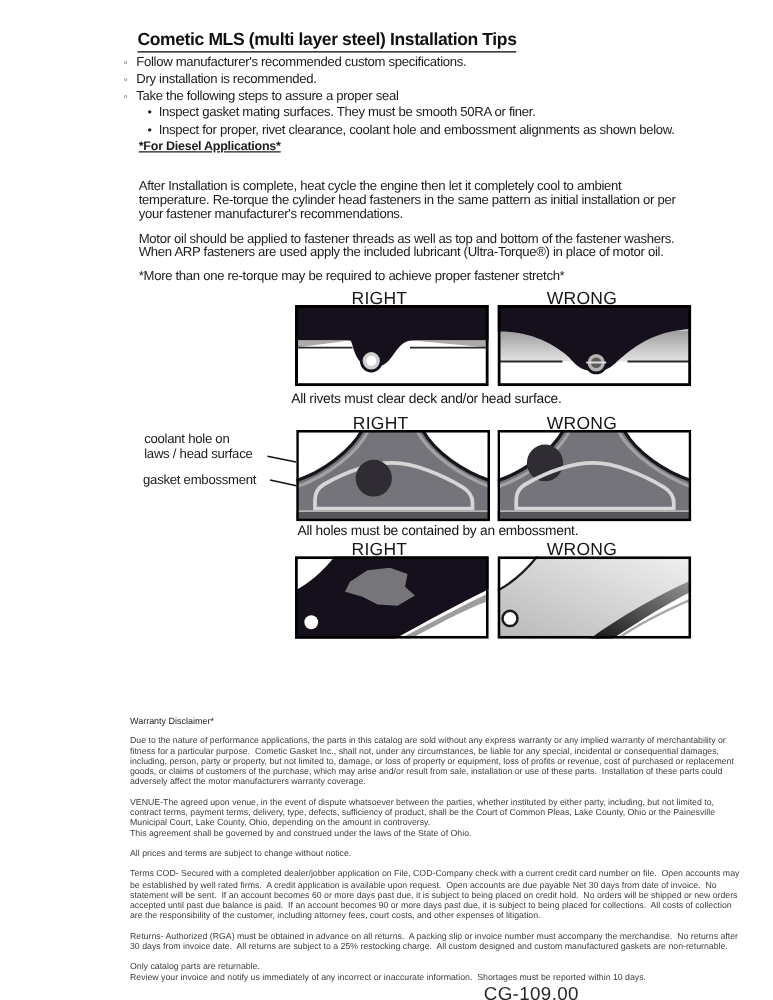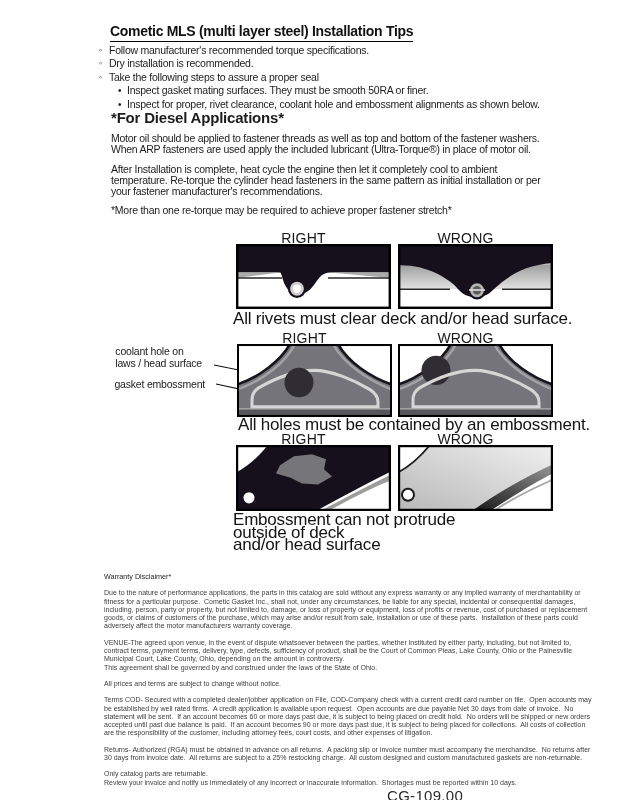--- a/index.html
+++ b/index.html
@@ -11,27 +11,27 @@
   .title{position:absolute;left:110px;top:23px;font-size:14px;font-weight:bold;letter-spacing:-0.3px;color:#111;}
   .title span{display:inline-block;border-bottom:1.6px solid #000;padding-bottom:2px;}
   
   .tips{position:absolute;left:99px;top:44px;width:478px;font-size:10.5px;line-height:13.4px;letter-spacing:-0.25px;}
   .tip-row{display:flex;}
   .tip-marker{flex:0 0 10px;width:10px;font-size:9px;}
   .tip-row.sub{margin-left:19px;}
   .tip-row.sub .tip-marker{flex:0 0 9px;width:9px;font-size:10px;}
   
   .diesel{position:absolute;left:111px;top:113px;width:434px;font-size:10.5px;line-height:10.9px;letter-spacing:-0.25px;}
-  .diesel-h{font-size:15px;font-weight:bold;letter-spacing:-0.2px;margin:0 0 9px 0;}
+  .diesel-h{font-size:10px;font-weight:bold;letter-spacing:-0.2px;margin:0 0 20px 0;text-decoration:underline;}
   .diesel p{margin:0 0 9px 0;}
   
   .dhead{position:absolute;width:155px;text-align:center;font-size:14px;color:#161616;letter-spacing:0.2px;}
   .dbox{position:absolute;width:155px;}
   .dbox svg{display:block;width:100%;height:100%;}
-  .dcap{position:absolute;font-size:17px;letter-spacing:-0.2px;color:#141414;line-height:12.5px;}
+  .dcap{position:absolute;font-size:11px;letter-spacing:-0.2px;color:#141414;line-height:12.5px;}
   .side-label{position:absolute;text-align:left;font-size:10.5px;line-height:11.5px;letter-spacing:-0.2px;color:#1a1a1a;}
   .leaders{position:absolute;left:212px;top:358px;width:92px;height:42px;}
   
   .legal{position:absolute;left:104px;top:573px;width:489px;font-size:7px;line-height:8.3px;color:#3d3d3d;}
   .legal-h{font-size:7.2px;font-weight:normal;color:#222;margin:0 0 8px 0;}
   .legal p{margin:0 0 8px 0;white-space:pre-wrap;}
   .legal p.nogap{margin-bottom:0;}
   
   .footer{position:absolute;left:387px;top:787px;font-size:15px;letter-spacing:0.3px;color:#2a2a2a;}
 </style>
@@ -40,21 +40,21 @@
 
 <div class="page">
 
   <div class="title">
     <span>Cometic MLS (multi layer steel) Installation Tips</span>
   </div>
 
   <div class="tips">
     <div class="tip-row">
       <span class="tip-marker">◦</span>
-      <span>Follow manufacturer's recommended torque specifications.</span>
+      <span>Follow manufacturer's recommended custom specifications.</span>
     </div>
     <div class="tip-row">
       <span class="tip-marker">◦</span>
       <span>Dry installation is recommended.</span>
     </div>
     <div class="tip-row">
       <span class="tip-marker">◦</span>
       <span>Take the following steps to assure a proper seal</span>
     </div>
     <div class="tip-row sub">
@@ -62,22 +62,22 @@
       <span>Inspect gasket mating surfaces.  They must be smooth 50RA or finer.</span>
     </div>
     <div class="tip-row sub">
       <span class="tip-marker">•</span>
       <span>Inspect for proper, rivet clearance, coolant hole and embossment alignments as shown below.</span>
     </div>
   </div>
 
   <div class="diesel">
     <div class="diesel-h">*For Diesel Applications*</div>
+    <p>After Installation is complete, heat cycle the engine then let it completely cool to ambient temperature. Re-torque the cylinder head fasteners in the same pattern as initial installation or per your fastener manufacturer's recommendations.</p>
     <p>Motor oil should be applied to fastener threads as well as top and bottom of the fastener washers. When ARP fasteners are used apply the included lubricant (Ultra-Torque®) in place of motor oil.</p>
-    <p>After Installation is complete, heat cycle the engine then let it completely cool to ambient temperature. Re-torque the cylinder head fasteners in the same pattern as initial installation or per your fastener manufacturer's recommendations.</p>
     <p>*More than one re-torque may be required to achieve proper fastener stretch*</p>
   </div>
 
   <div class="dhead" style="left:226px;top:230px;">RIGHT</div>
   <div class="dhead" style="left:388px;top:230px;">WRONG</div>
 
   <div class="dbox" style="left:236px;top:244px;height:65px;">
     <svg viewBox="0 0 155 64" preserveAspectRatio="none">
       <rect width="155" height="64" fill="#ffffff"></rect>
       <path d="M0,0 H155 V28 H94 C79,28 80,49 63,49 C46,49 47,28 44,28 H0 Z" fill="#15101c"></path>
@@ -193,24 +193,20 @@
       <path d="M0,0 H32 C22,12 12,21 0,27 Z" fill="#ffffff"></path>
       <path d="M32,0 C22,12 12,21 0,27" stroke="#1a1a1a" stroke-width="1.8" fill="none"></path>
       <path d="M155,26 C130,38 104,52 80,65" stroke="#8a8a8a" stroke-width="1.2" fill="none"></path>
       <path d="M155,19 C126,32 98,48 74,65 L92,65 C114,51 136,37 155,28 Z" fill="url(#gd3)"></path>
       <path d="M155,34 C132,44 112,54 96,65" stroke="#a8a8a8" stroke-width="1.8" fill="none"></path>
       <circle cx="10" cy="49" r="6" fill="#ffffff" stroke="#1a1a1a" stroke-width="2"></circle>
       <rect x="1.1" y="1.1" width="152.8" height="62.8" fill="none" stroke="#000000" stroke-width="2.2"></rect>
     </svg>
   </div>
 
-  <div class="dcap" style="left:233px;top:514px;width:240px;">
-    <div>Embossment can not protrude outside of deck</div>
-    <div>and/or head surface</div>
-  </div>
 
   <div class="legal">
     <p class="legal-h">Warranty Disclaimer*</p>
     <p>Due to the nature of performance applications, the parts in this catalog are sold without any express warranty or any implied warranty of merchantability or fitness for a particular purpose.  Cometic Gasket Inc., shall not, under any circumstances, be liable for any special, incidental or consequential damages, including, person, party or property, but not limited to, damage, or loss of property or equipment, loss of profits or revenue, cost of purchased or replacement goods, or claims of customers of the purchase, which may arise and/or result from sale, installation or use of these parts.  Installation of these parts could adversely affect the motor manufacturers warranty coverage.</p>
     <p class="nogap">VENUE-The agreed upon venue, in the event of dispute whatsoever between the parties, whether instituted by either party, including, but not limited to, contract terms, payment terms, delivery, type, defects, sufficiency of product, shall be the Court of Common Pleas, Lake County, Ohio or the Painesville Municipal Court, Lake County, Ohio, depending on the amount in controversy.</p>
     <p>This agreement shall be governed by and construed under the laws of the State of Ohio.</p>
     <p>All prices and terms are subject to change without notice.</p>
     <p>Terms COD- Secured with a completed dealer/jobber application on File, COD-Company check with a current credit card number on file.  Open accounts may be established by well rated firms.  A credit application is available upon request.  Open accounts are due payable Net 30 days from date of invoice.  No statement will be sent.  If an account becomes 60 or more days past due, it is subject to being placed on credit hold.  No orders will be shipped or new orders accepted until past due balance is paid.  If an account becomes 90 or more days past due, it is subject to being placed for collections.  All costs of collection are the responsibility of the customer, including attorney fees, court costs, and other expenses of litigation.</p>
     <p>Returns- Authorized (RGA) must be obtained in advance on all returns.  A packing slip or invoice number must accompany the merchandise.  No returns after 30 days from invoice date.  All returns are subject to a 25% restocking charge.  All custom designed and custom manufactured gaskets are non-returnable.</p>
     <p class="nogap">Only catalog parts are returnable.</p>

